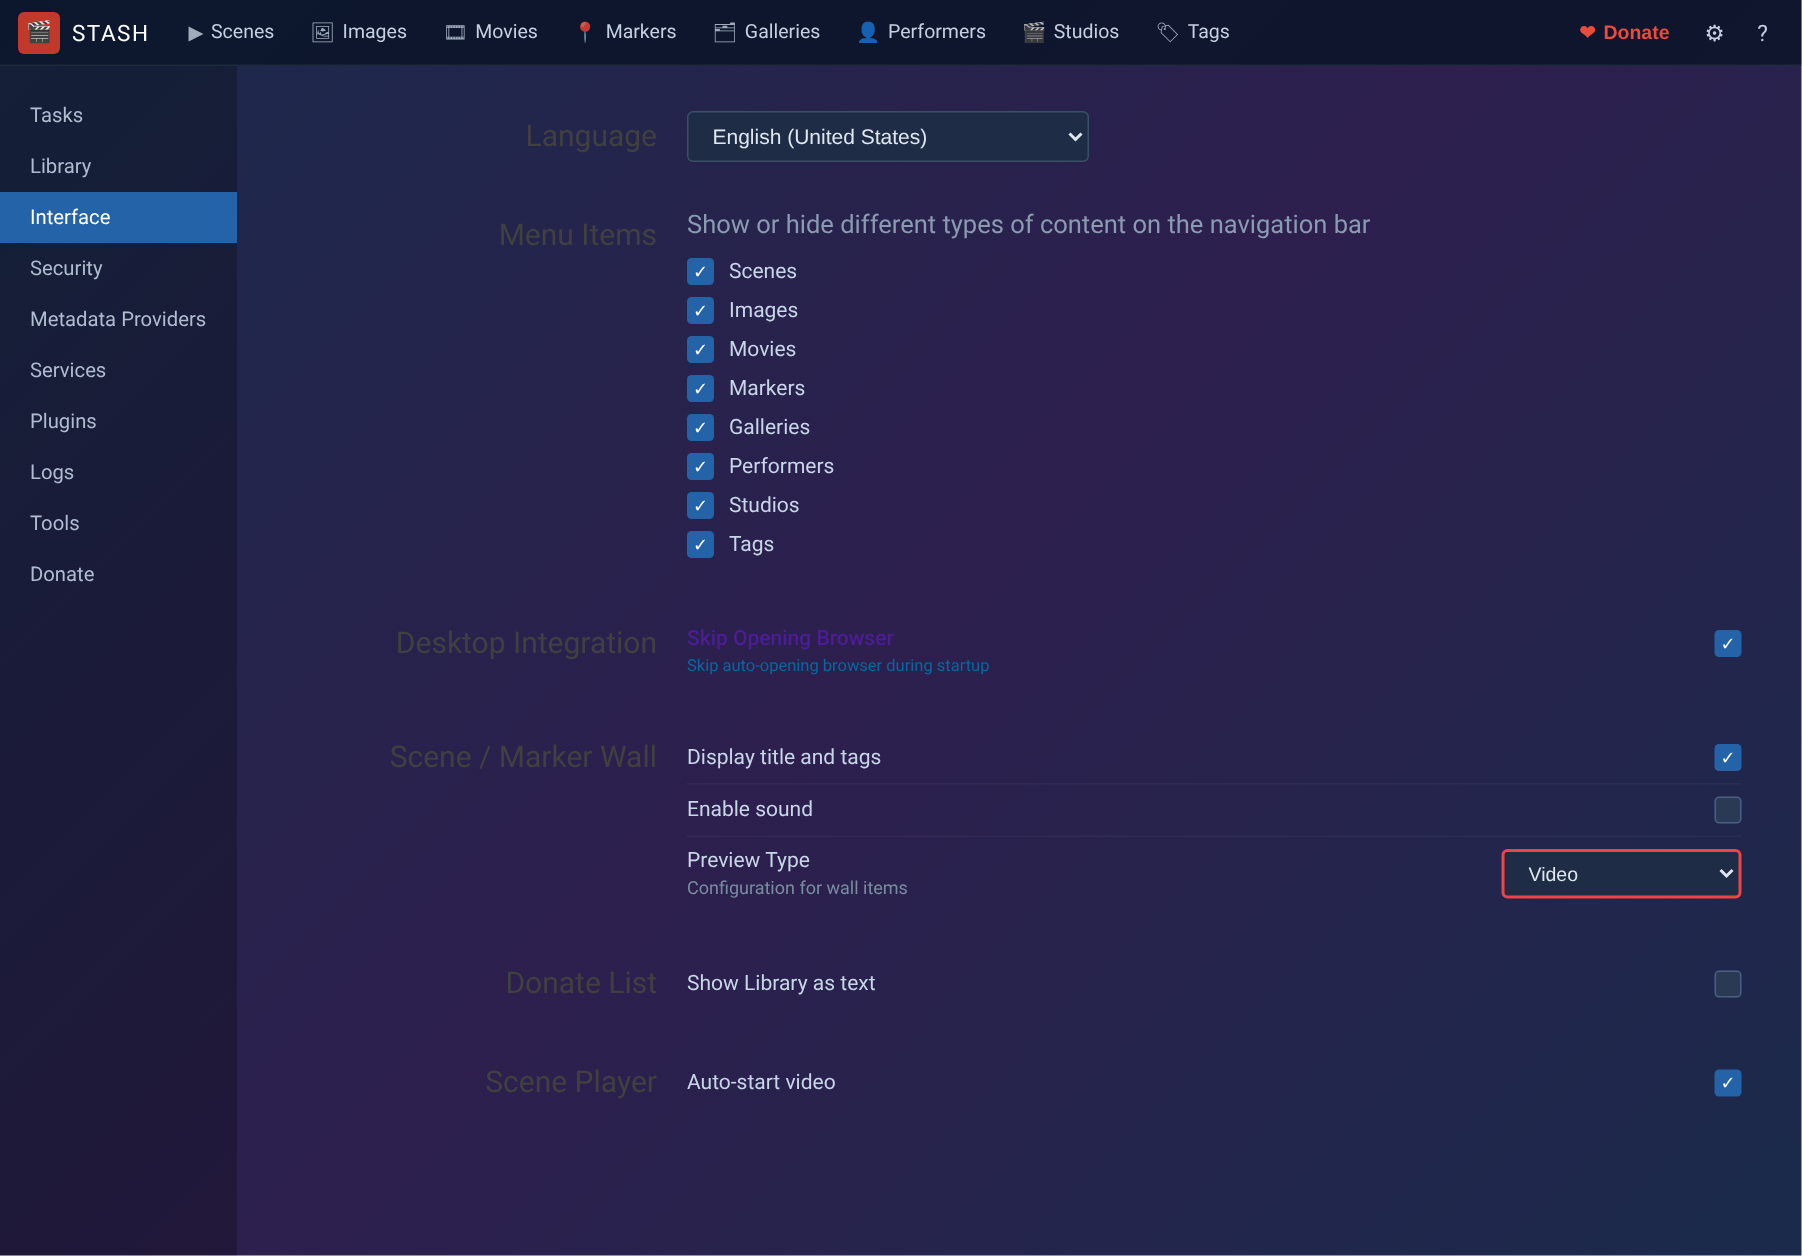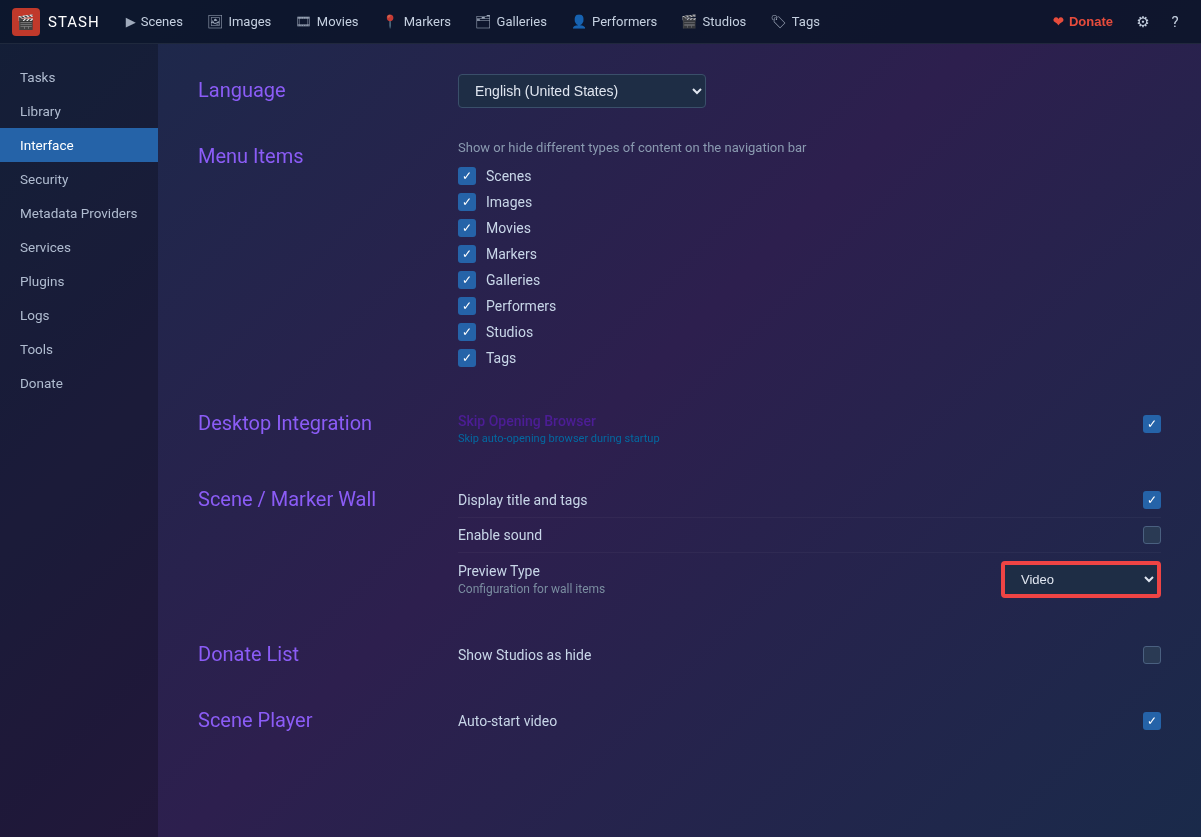--- a/index.html
+++ b/index.html
@@ -118,43 +118,44 @@
     .settings-section {
       display: grid;
       grid-template-columns: 240px 1fr;
       gap: 0;
       margin-bottom: 32px;
       align-items: start;
     }
     .section-title {
       font-size: 20px;
       font-weight: 400;
-      color: #8b5cf6;
+      color: #404040;
       padding-top: 4px;
+      text-align: right;
     }
     .section-body {
       padding-left: 20px;
     }
 
     
     .lang-select {
       background: #1e2d45;
       border: 1px solid #3a4f6a;
       color: #e0e6f0;
       padding: 7px 12px;
       border-radius: 4px;
       font-size: 14px;
-      width: 248px;
+      width: 268px;
       cursor: pointer;
     }
 
     
     .menu-items-desc {
       color: #8a9ab0;
-      font-size: 13px;
+      font-size: 17px;
       margin-bottom: 12px;
     }
     .checkbox-row {
       display: flex;
       align-items: center;
       gap: 10px;
       margin-bottom: 8px;
     }
     .checkbox-row label {
       color: #c8d6e8;
@@ -216,21 +217,21 @@
       justify-content: space-between;
       padding: 8px 0;
       border-bottom: 1px solid rgba(255,255,255,0.04);
     }
     .wall-row:last-child { border-bottom: none; }
     .wall-row-label { color: #c8d6e8; font-size: 14px; }
     .wall-row-sub { color: #7a8da0; font-size: 12px; margin-top: 3px; }
 
     .preview-type-select {
       background: #1e2d45;
-      border: 4px solid #ef4444;
+      border: 2px solid #ef4444;
       color: #e0e6f0;
       padding: 6px 12px;
       border-radius: 4px;
       font-size: 13px;
       width: 160px;
       cursor: pointer;
     }
 
     
     .scene-list-row {
@@ -424,21 +425,21 @@
           </select>
         </div>
 
       </div>
     </div>
 
     <div class="settings-section">
       <div class="section-title">Donate List</div>
       <div class="section-body">
         <div class="scene-list-row">
-          <div class="wall-row-label">Show Studios as hide</div>
+          <div class="wall-row-label">Show Library as text</div>
           <div class="cb unchecked"></div>
         </div>
       </div>
     </div>
 
     <div class="settings-section">
       <div class="section-title">Scene Player</div>
       <div class="section-body">
         <div class="scene-list-row">
           <div class="wall-row-label">Auto-start video</div>

